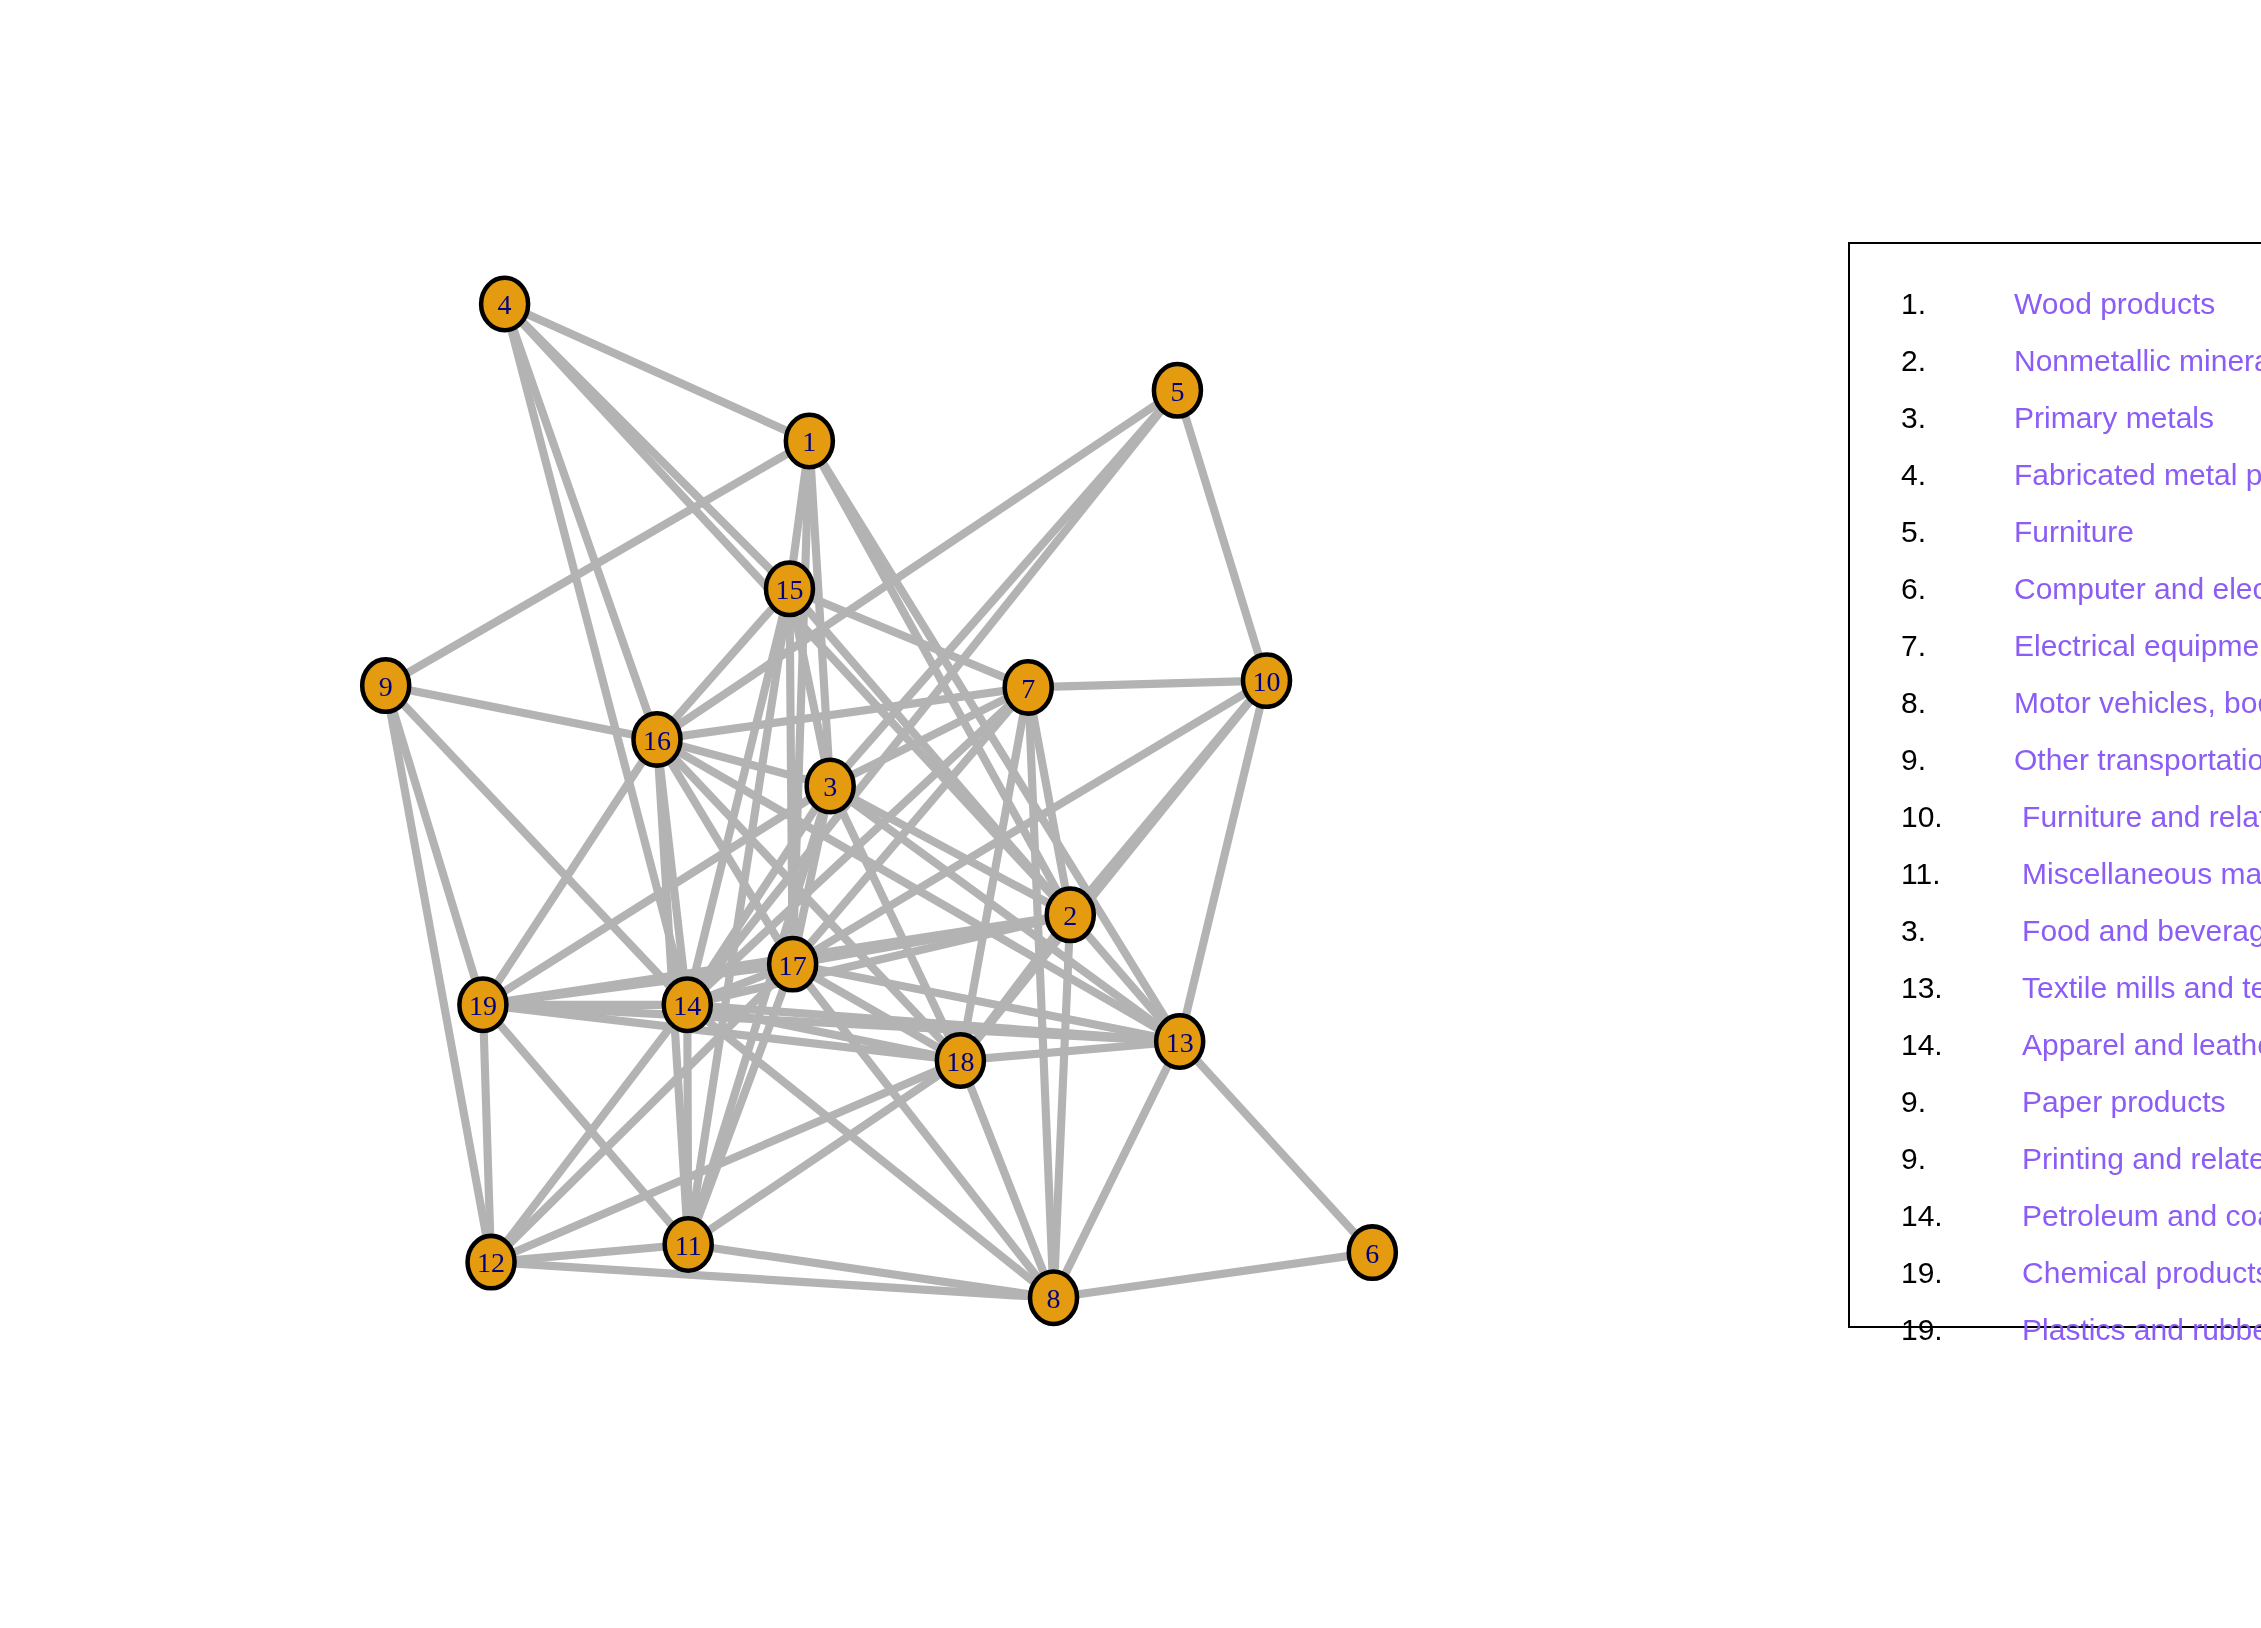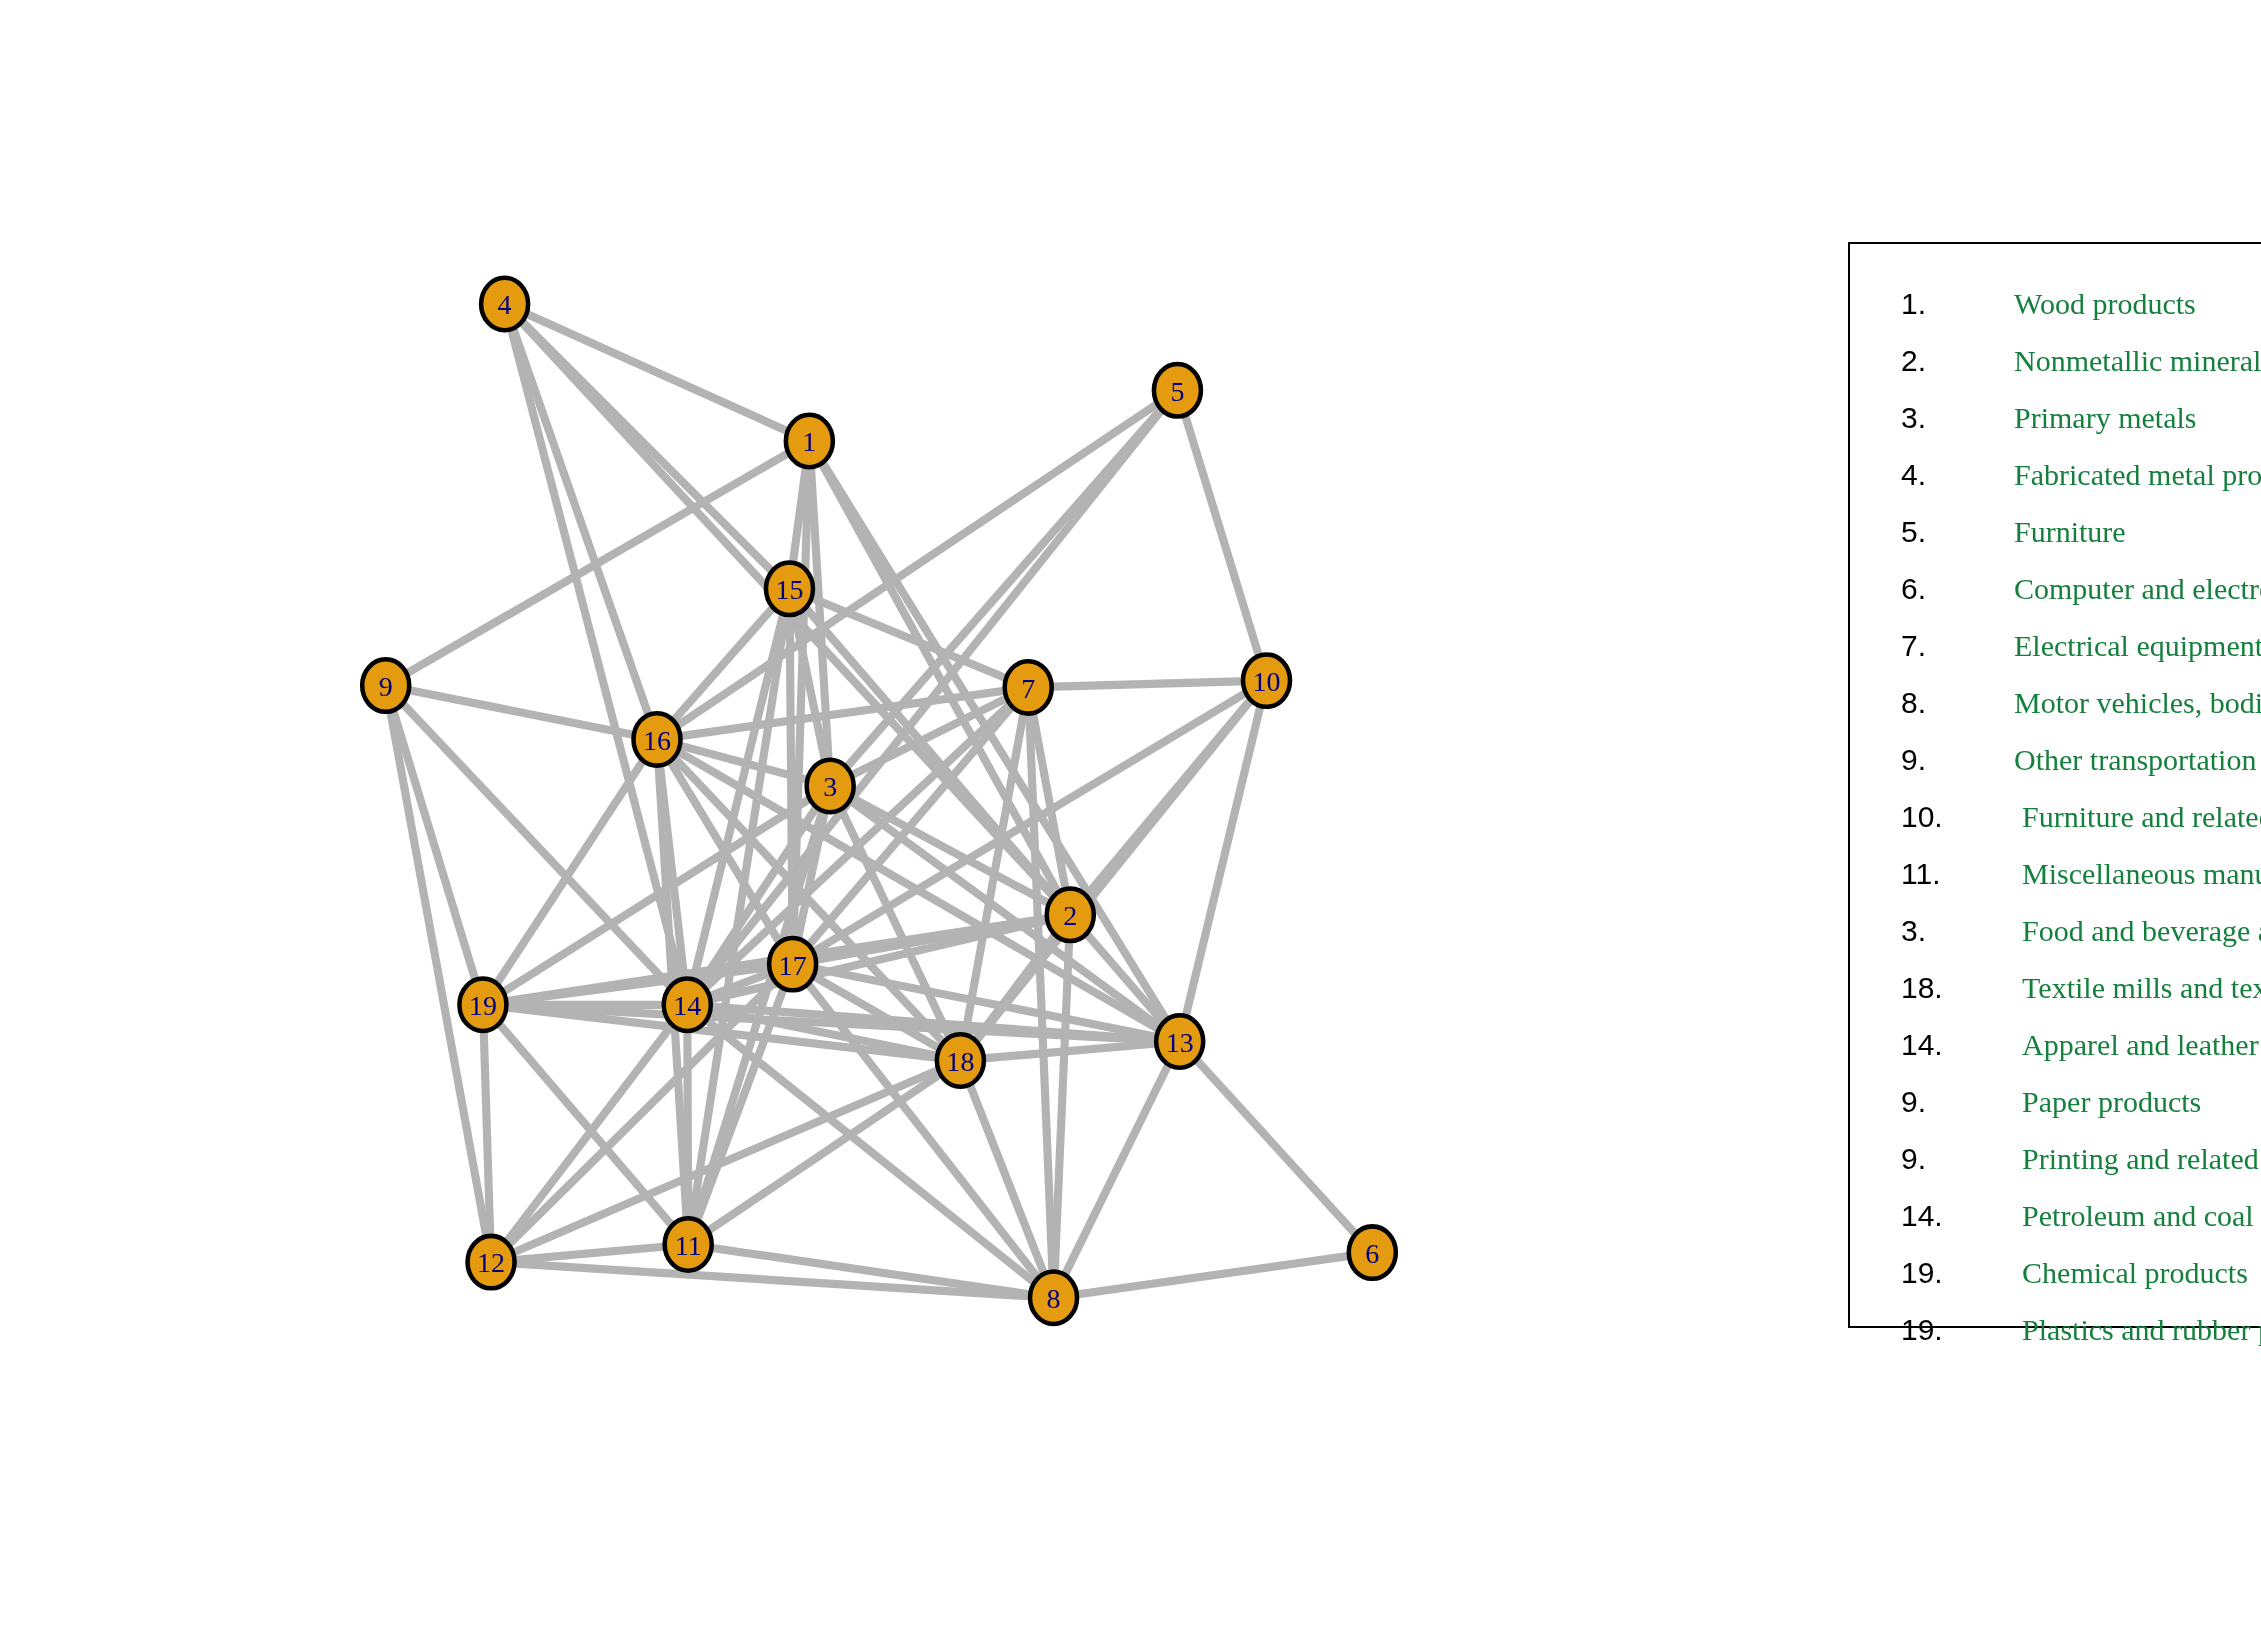--- a/index.html
+++ b/index.html
@@ -78,23 +78,23 @@
     white-space: nowrap;
   }
   .legend-num {
     width: 113px;
     flex: 0 0 113px;
     font-family: "Liberation Sans", sans-serif;
     font-size: 30px;
     color: #000000;
   }
   .legend-label {
-    font-family: Liberation Serif, serif;
+    font-family: Liberation Sans, sans-serif;
     font-size: 30px;
-    color: #15803d;
+    color: #8b5cf6;
   }
   
   .legend-row.indented .legend-label {
     padding-left: 8.1px;
   }
 </style>
 </head>
 <body>
 
 <div id="graph-panel">
@@ -311,21 +311,21 @@
       </li>
       <li class="legend-row indented">
         <span class="legend-num">11.</span>
         <span class="legend-label">Miscellaneous manufacturing</span>
       </li>
       <li class="legend-row indented">
         <span class="legend-num">3.</span>
         <span class="legend-label">Food and beverage and tobacco products</span>
       </li>
       <li class="legend-row indented">
-        <span class="legend-num">18.</span>
+        <span class="legend-num">13.</span>
         <span class="legend-label">Textile mills and textile product mills</span>
       </li>
       <li class="legend-row indented">
         <span class="legend-num">14.</span>
         <span class="legend-label">Apparel and leather and allied products</span>
       </li>
       <li class="legend-row indented">
         <span class="legend-num">9.</span>
         <span class="legend-label">Paper products</span>
       </li>

